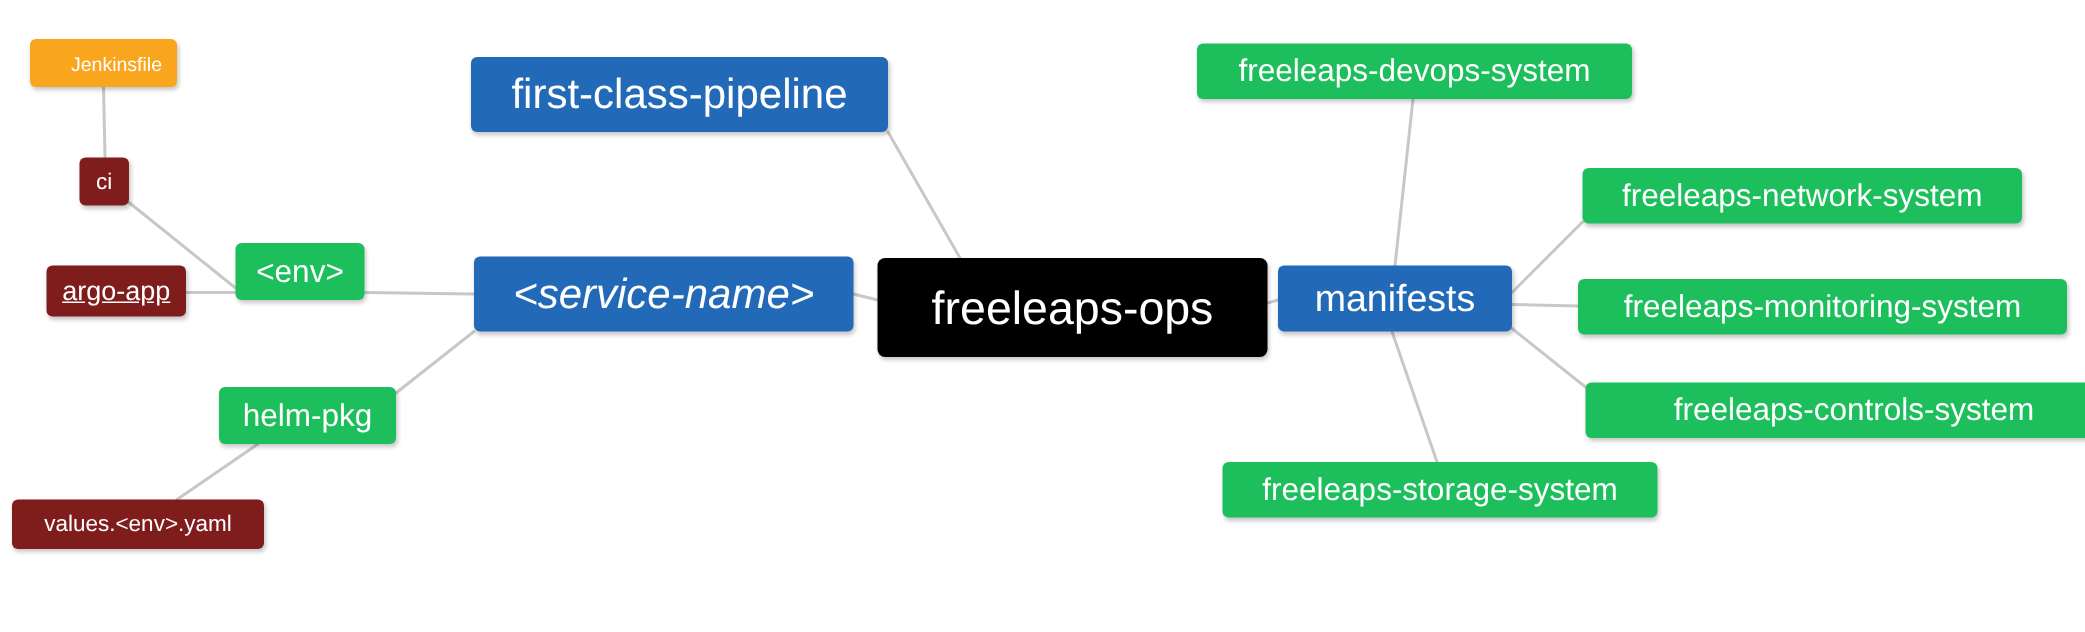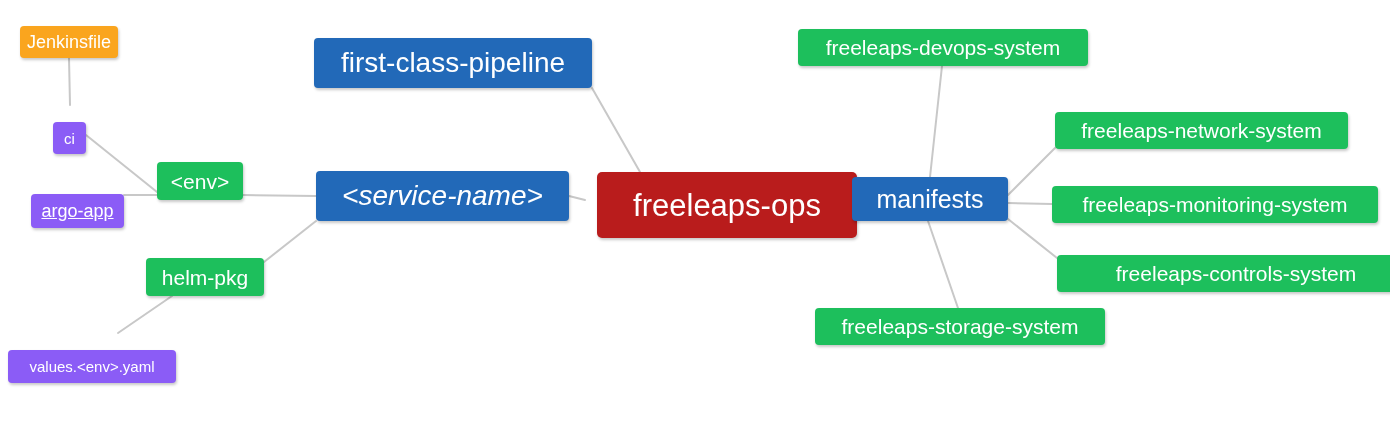--- a/index.html
+++ b/index.html
@@ -34,44 +34,42 @@
     justify-content: center;
     border-radius: 4px;
     color: #ffffff;
     white-space: nowrap;
     box-shadow: 1px 2px 3px rgba(0,0,0,0.22);
     letter-spacing: 0px;
     line-height: 1;
     padding: 0 10px;
   }
   .node-root {
-    background: #b91c1c;
+    background: #000000;
     font-size: 31px;
     border-radius: 5px;
-    margin-left: 12px;
   }
   .node-blue {
     background: #2269b8;
   }
   .node-green {
     background: #1dbf5c;
   }
   .node-orange {
     background: #faa51e;
   }
   .node-red {
-    background: #8b5cf6;
-    margin-top: 17px;
+    background: #7f1d1d;
   }
   .size-xl { font-size: 28px; }
   .size-lg { font-size: 25px; }
   .size-md { font-size: 21px; }
   .size-sm { font-size: 18px; }
   .size-xs { font-size: 15px; }
-  .size-xxs { font-size: 18px; }
+  .size-xxs { font-size: 13px; justify-content: flex-end; }
 </style>
 </head>
 <body>
 
 <div id="mindmap-canvas">
   <svg id="edge-layer" viewBox="0 0 1390 421">
       <line x1="69" y1="58" x2="70" y2="105" stroke="#c8c8c8" stroke-width="2" stroke-linecap="round"></line>
       <line x1="86" y1="135" x2="157" y2="192" stroke="#c8c8c8" stroke-width="2" stroke-linecap="round"></line>
       <line x1="124" y1="195" x2="157" y2="195" stroke="#c8c8c8" stroke-width="2" stroke-linecap="round"></line>
       <line x1="243" y1="195" x2="316" y2="196" stroke="#c8c8c8" stroke-width="2" stroke-linecap="round"></line>

